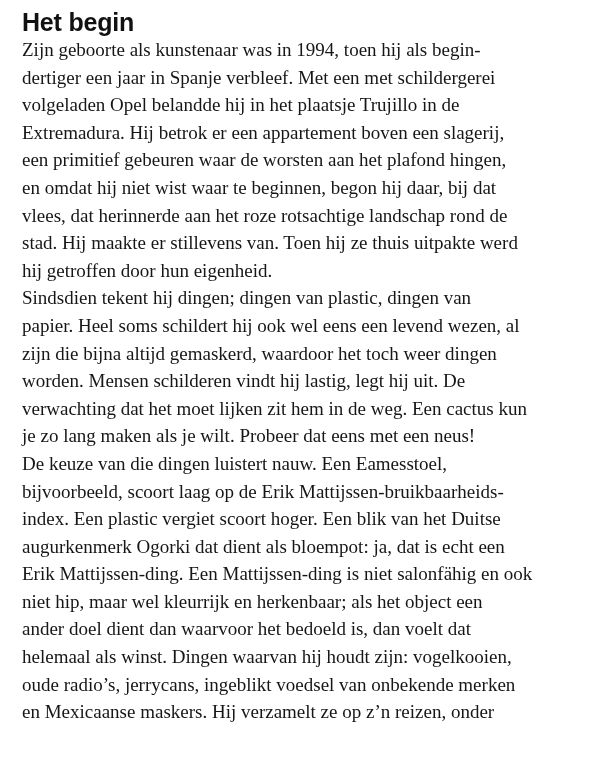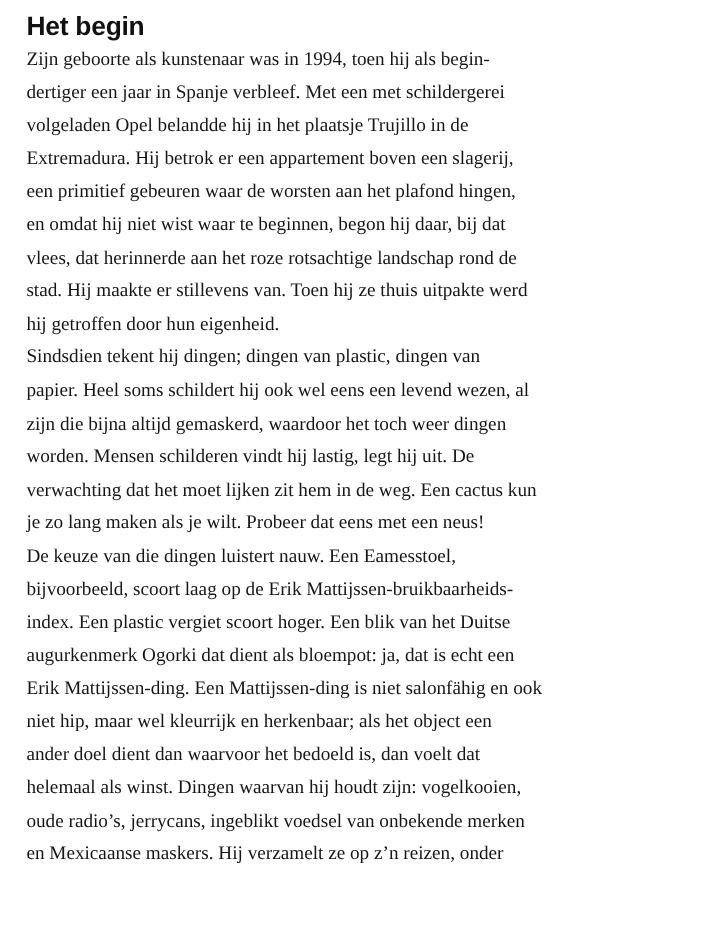--- a/index.html
+++ b/index.html
@@ -12,29 +12,29 @@
     width: 600px;
     height: 782px;
     background: #ffffff;
     overflow: hidden;
     box-sizing: border-box;
     padding: 8px 0 0 22px;
   }
   .heading {
     font-family: "Liberation Sans", "DejaVu Sans", sans-serif;
     font-weight: 700;
-    font-size: 22px;
+    font-size: 25px;
     line-height: 28px;
     color: #111111;
     margin: 0;
     letter-spacing: -0.2px;
   }
   .para {
     font-family: "Liberation Serif", "DejaVu Serif", serif;
-    font-size: 16px;
+    font-size: 19px;
     line-height: 27.6px;
     color: #161616;
     margin: 0 0 0 0;
     white-space: pre;
     width: 578px;
   }
   .para + .para {
   }
 </style>
 </head>

